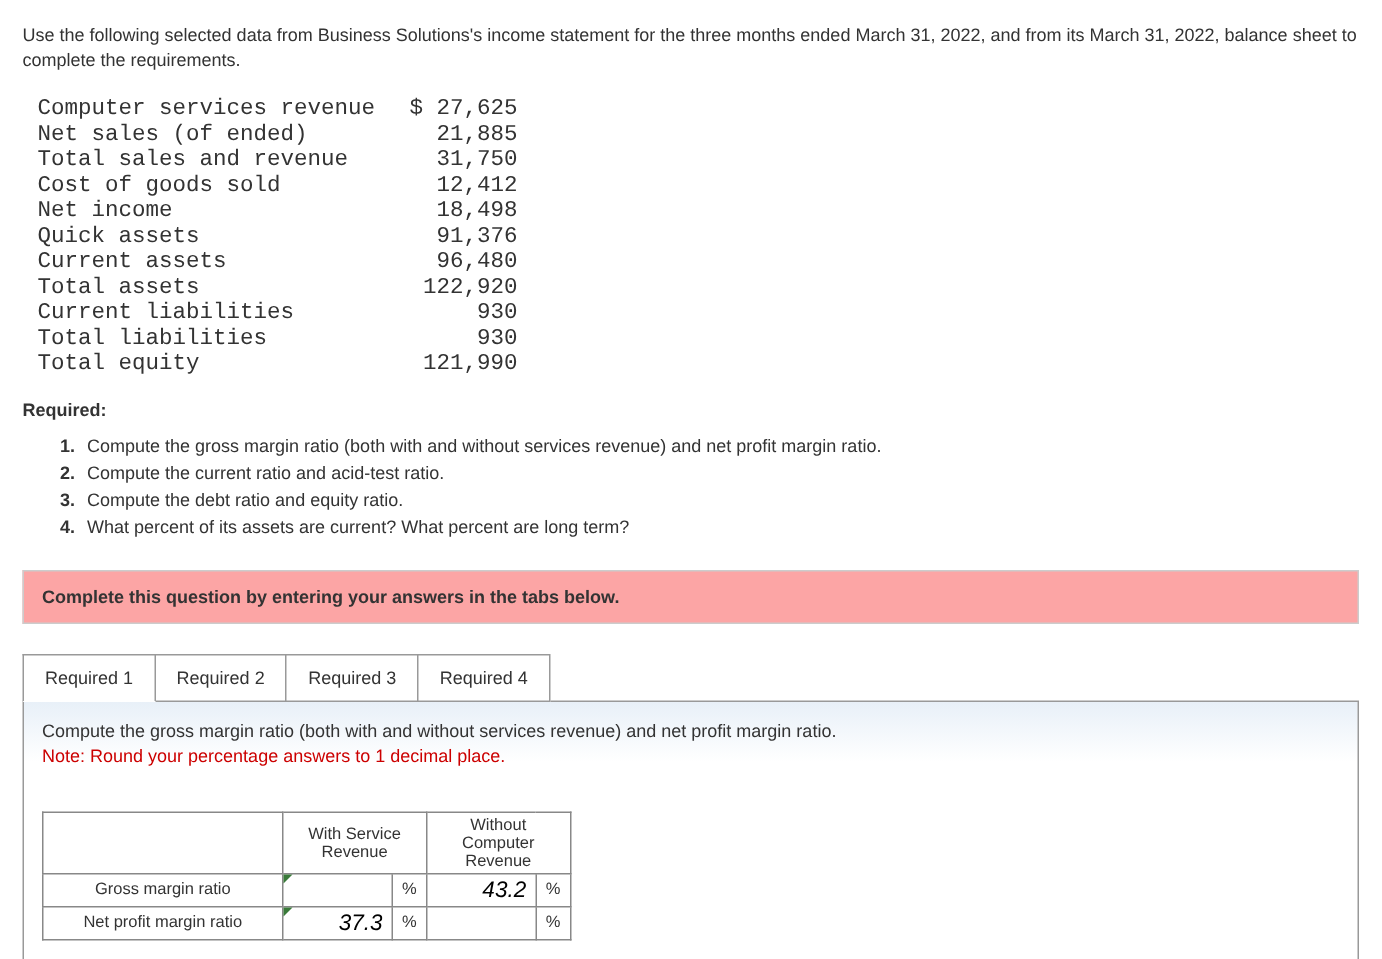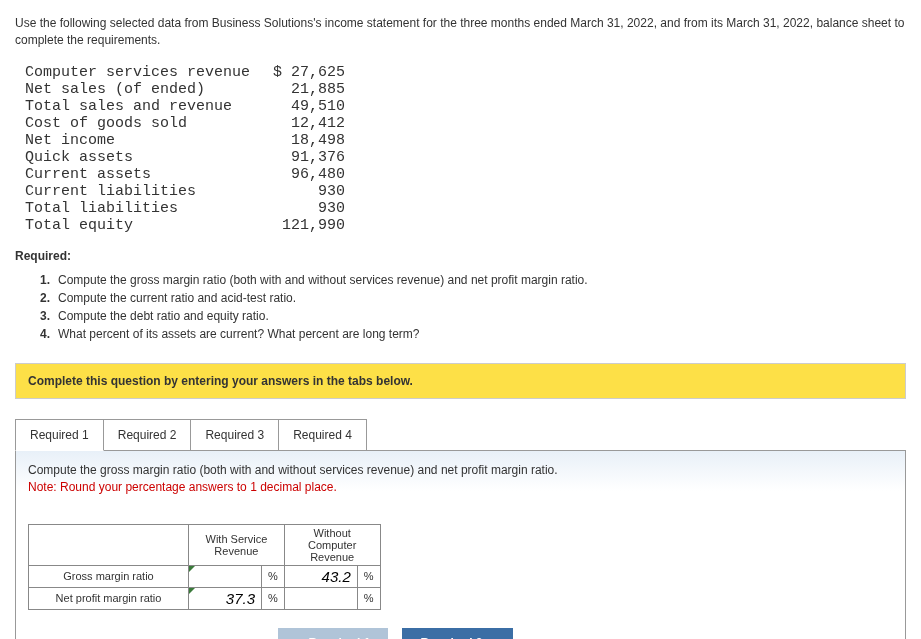--- a/index.html
+++ b/index.html
@@ -6,21 +6,21 @@
     body { font-family: Arial, sans-serif; font-size: 12px; color: #333; padding: 15px; width: 921px; }
     .intro { margin-bottom: 15px; line-height: 1.4; }
     .data-table { font-family: 'Courier New', monospace; font-size: 15px; margin: 0 0 15px 10px; }
     .data-row { display: flex; }
     .data-label { width: 240px; }
     .data-value { width: 80px; text-align: right; white-space: pre; }
     .required-heading { font-weight: bold; margin-bottom: 8px; }
     .req-list { margin: 0 0 20px 25px; line-height: 1.5; }
     .req-item { display: flex; }
     .req-num { width: 18px; font-weight: bold; }
-    .complete-bar { background: #fde047; padding: 10px 12px; font-weight: bold; margin-bottom: 20px; border: 1px solid #ccc; }
+    .complete-bar { background: #fca5a5; padding: 10px 12px; font-weight: bold; margin-bottom: 20px; border: 1px solid #ccc; }
     .tabs { display: flex; margin-bottom: 0; }
     .tab { border: 1px solid #999; padding: 8px 14px; margin-right: -1px; cursor: pointer; background: #fff; font-size: 12px; }
     .tab.active { background: #fff; border-bottom: 1px solid #fff; position: relative; z-index: 2; }
     .panel { border: 1px solid #999; padding: 12px; margin-top: -1px; background: linear-gradient(to bottom, #e8f0f8 0%, #fff 40px); }
     .panel .compute { margin-bottom: 3px; }
     .panel .note { color: #c00; margin-bottom: 30px; }
     .ratio-table { border-collapse: collapse; font-size: 11px; }
     .ratio-table th, .ratio-table td { border: 1px solid #888; padding: 2px 6px; }
     .ratio-table th { font-weight: normal; text-align: center; background: #fff; }
     .ratio-table .row-label { text-align: center; width: 160px; }
@@ -43,37 +43,41 @@
   <div class="data-row">
       <div class="data-label">Computer services revenue</div>
       <div class="data-value">$ 27,625</div>
     </div>
   <div class="data-row">
       <div class="data-label">Net sales (of ended)</div>
       <div class="data-value">21,885</div>
     </div>
   <div class="data-row">
       <div class="data-label">Total sales and revenue</div>
-      <div class="data-value">49,510</div>
+      <div class="data-value">31,750</div>
     </div>
   <div class="data-row">
       <div class="data-label">Cost of goods sold</div>
       <div class="data-value">12,412</div>
     </div>
   <div class="data-row">
       <div class="data-label">Net income</div>
       <div class="data-value">18,498</div>
     </div>
   <div class="data-row">
       <div class="data-label">Quick assets</div>
       <div class="data-value">91,376</div>
     </div>
   <div class="data-row">
       <div class="data-label">Current assets</div>
       <div class="data-value">96,480</div>
+    </div>
+  <div class="data-row">
+      <div class="data-label">Total assets</div>
+      <div class="data-value">122,920</div>
     </div>
   <div class="data-row">
       <div class="data-label">Current liabilities</div>
       <div class="data-value">930</div>
     </div>
   <div class="data-row">
       <div class="data-label">Total liabilities</div>
       <div class="data-value">930</div>
     </div>
   <div class="data-row">

